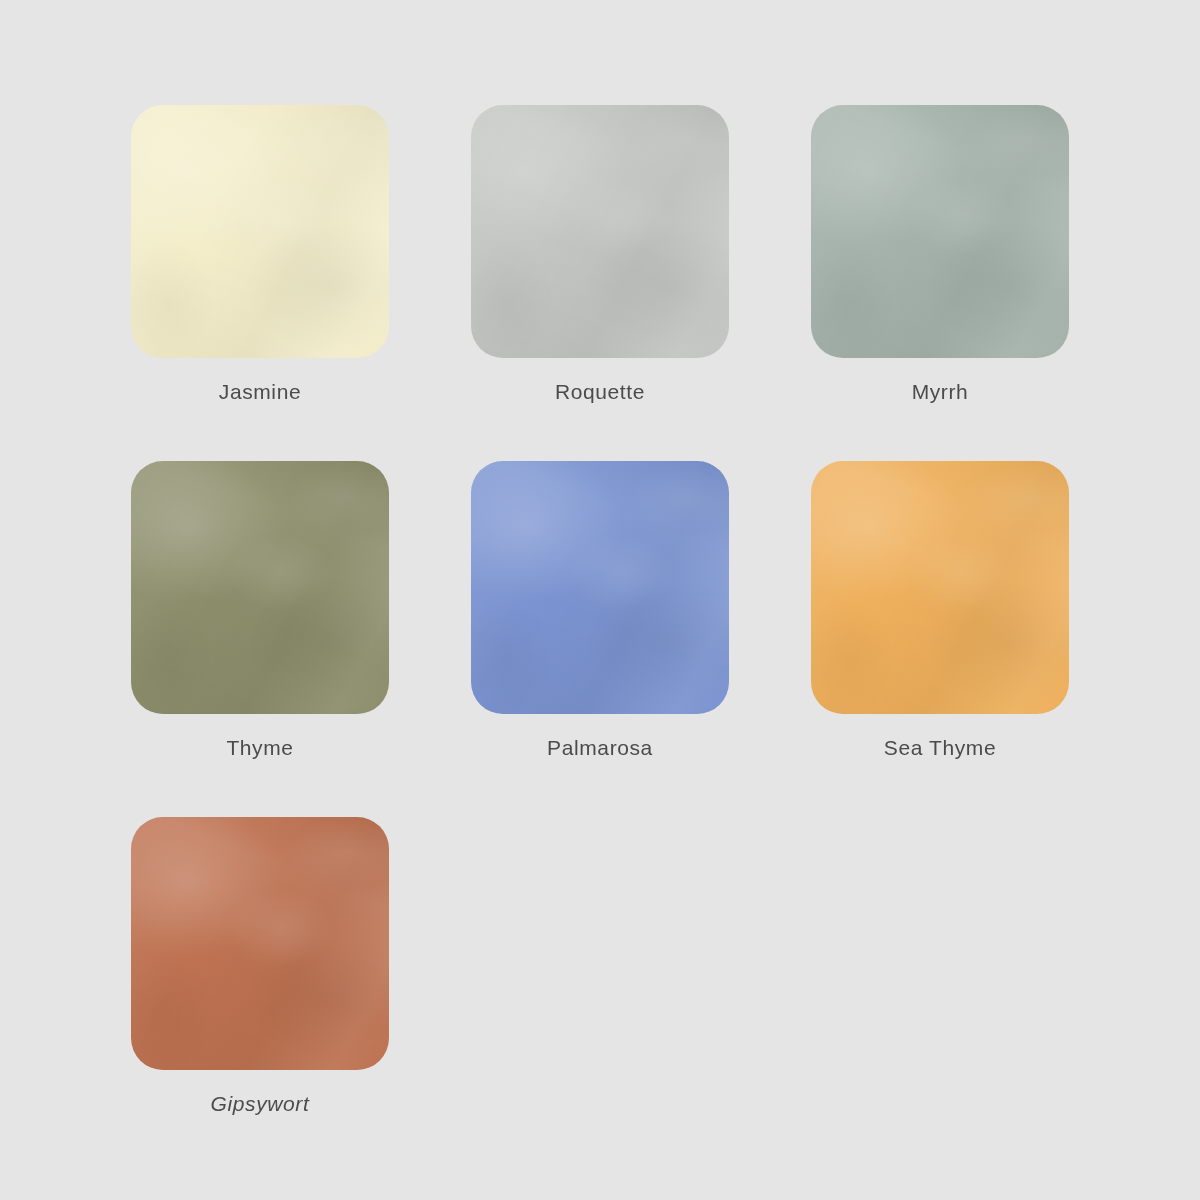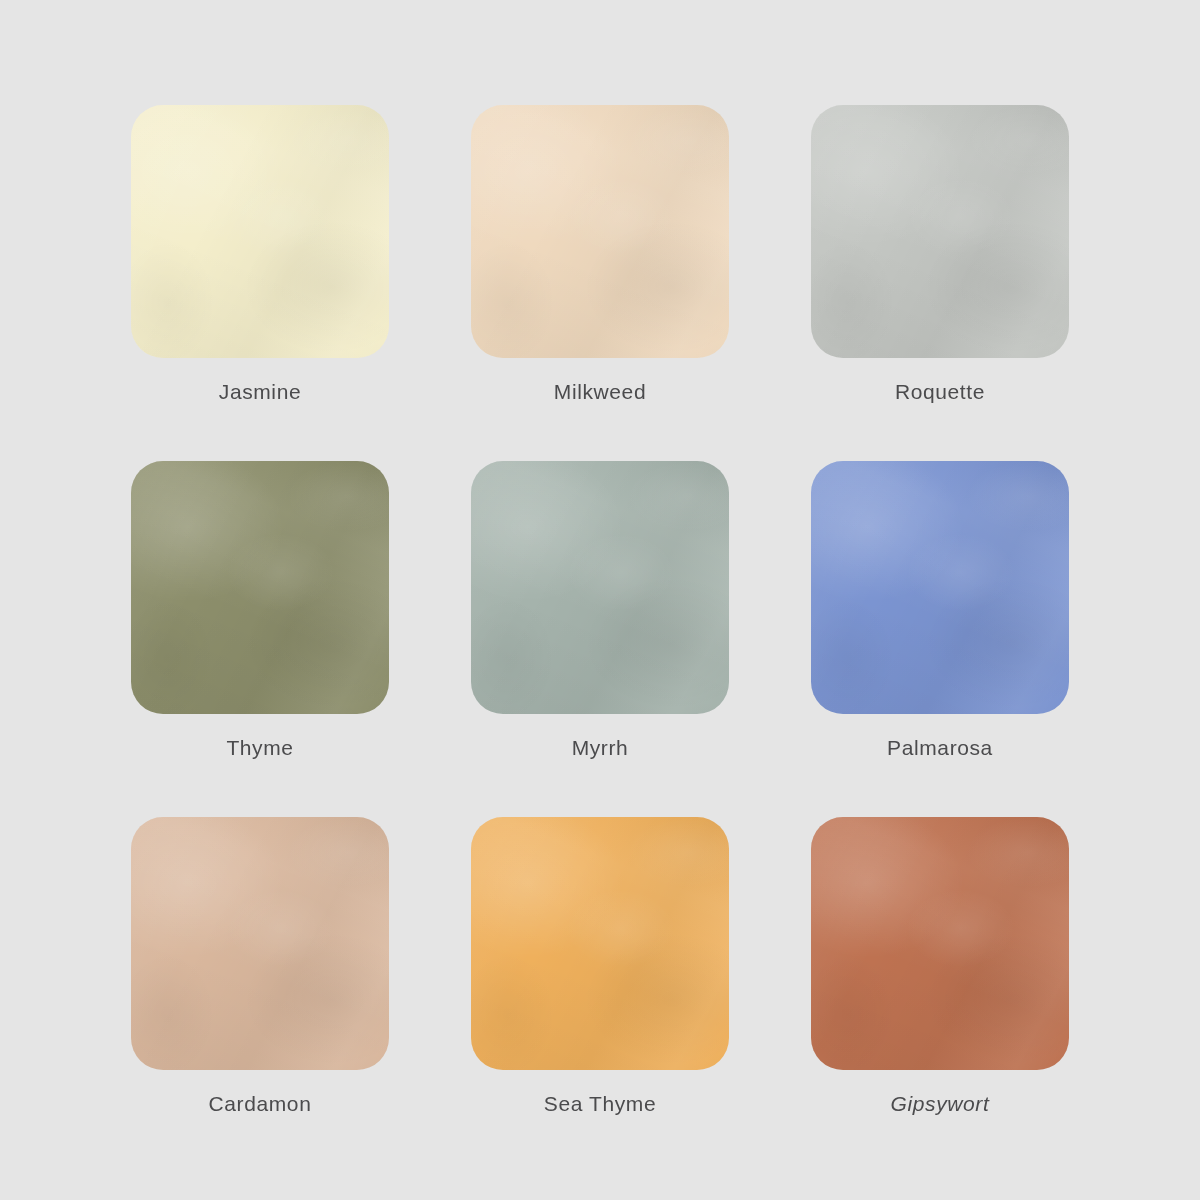--- a/index.html
+++ b/index.html
@@ -89,66 +89,50 @@
 <div id="palette-grid" style="background: #e5e5e5;">
     <div class="swatch-cell">
       <div class="swatch-chip" style="background-color: rgb(244, 238, 203);">
         <span class="tex-a"></span>
         <span class="tex-b"></span>
         <span class="tex-c"></span>
       </div>
       <div class="swatch-label" style="color: rgb(75, 75, 77);">Jasmine</div>
     </div>
     <div class="swatch-cell">
-      <div class="swatch-chip" style="background-color: rgb(239, 217, 190);">
-        <span class="tex-a"></span>
-        <span class="tex-b"></span>
-        <span class="tex-c"></span>
-      </div>
-      <div class="swatch-label" style="color: rgb(75, 75, 77);">Milkweed</div>
-    </div>
-    <div class="swatch-cell">
       <div class="swatch-chip" style="background-color: rgb(195, 198, 194);">
         <span class="tex-a"></span>
         <span class="tex-b"></span>
         <span class="tex-c"></span>
       </div>
       <div class="swatch-label" style="color: rgb(75, 75, 77); text-align: center;">Roquette</div>
+    </div>
+    <div class="swatch-cell">
+      <div class="swatch-chip" style="background-color: rgb(165, 179, 172);">
+        <span class="tex-a"></span>
+        <span class="tex-b"></span>
+        <span class="tex-c"></span>
+      </div>
+      <div class="swatch-label" style="color: rgb(75, 75, 77);">Myrrh</div>
     </div>
     <div class="swatch-cell">
       <div class="swatch-chip" style="background-color: rgb(140, 142, 107);">
         <span class="tex-a"></span>
         <span class="tex-b"></span>
         <span class="tex-c"></span>
       </div>
       <div class="swatch-label" style="color: rgb(75, 75, 77);">Thyme</div>
     </div>
     <div class="swatch-cell">
-      <div class="swatch-chip" style="background-color: rgb(165, 179, 172);">
-        <span class="tex-a"></span>
-        <span class="tex-b"></span>
-        <span class="tex-c"></span>
-      </div>
-      <div class="swatch-label" style="color: rgb(75, 75, 77);">Myrrh</div>
-    </div>
-    <div class="swatch-cell">
       <div class="swatch-chip" style="background-color: rgb(123, 148, 209);">
         <span class="tex-a"></span>
         <span class="tex-b"></span>
         <span class="tex-c"></span>
       </div>
       <div class="swatch-label" style="color: rgb(75, 75, 77);">Palmarosa</div>
-    </div>
-    <div class="swatch-cell">
-      <div class="swatch-chip" style="background-color: rgb(217, 183, 157);">
-        <span class="tex-a"></span>
-        <span class="tex-b"></span>
-        <span class="tex-c"></span>
-      </div>
-      <div class="swatch-label" style="color: rgb(75, 75, 77);">Cardamon</div>
     </div>
     <div class="swatch-cell">
       <div class="swatch-chip" style="background-color: rgb(239, 176, 92);">
         <span class="tex-a"></span>
         <span class="tex-b"></span>
         <span class="tex-c"></span>
       </div>
       <div class="swatch-label" style="color: rgb(75, 75, 77);">Sea Thyme</div>
     </div>
     <div class="swatch-cell">

